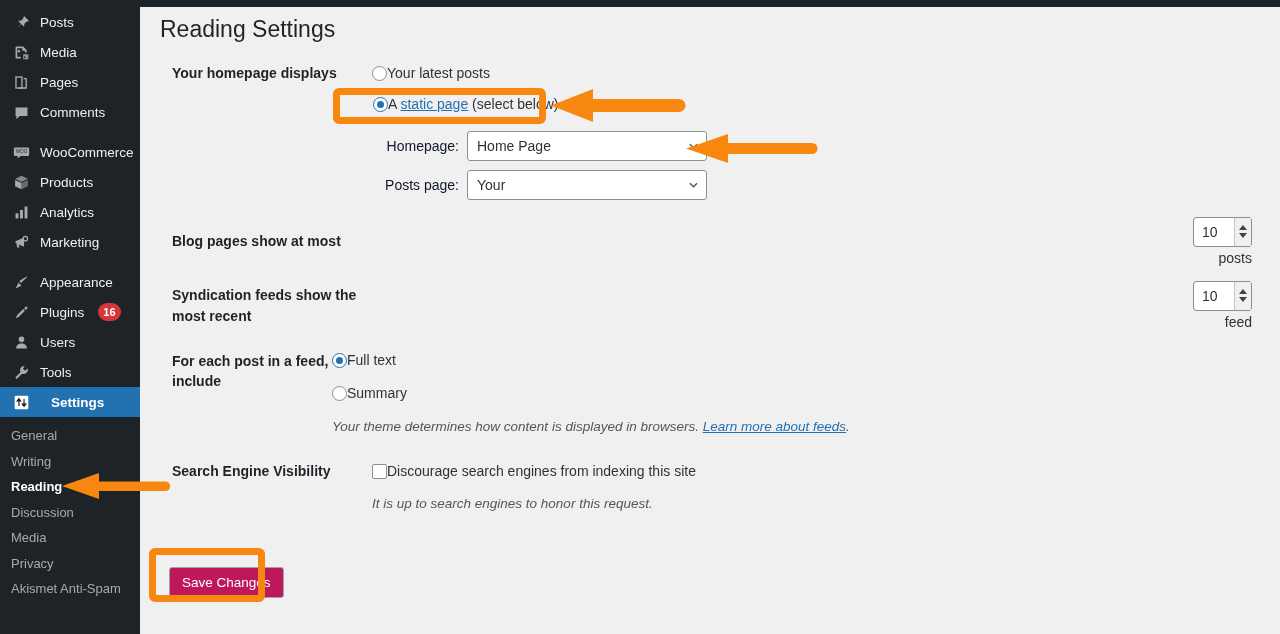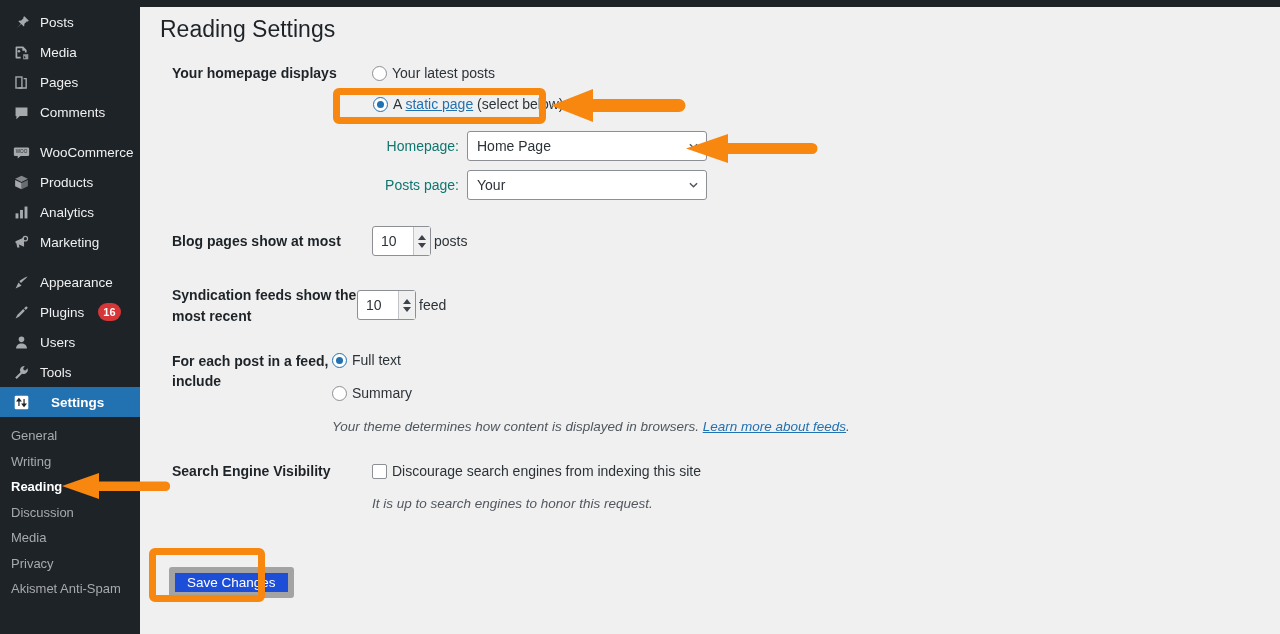--- a/index.html
+++ b/index.html
@@ -73,21 +73,21 @@
 
   .form-table { position: absolute; left: 32px; top: 55px; width: 1080px; }
   .row { display: flex; align-items: flex-start; }
   .row .th {
     width: 200px; flex: 0 0 200px; padding-top: 1px;
     font-size: 14px; font-weight: 600; color: #1d2327; line-height: 1.45;
   }
   .row .td { flex: 1; font-size: 14px; color: #2c3338; }
 
   
-  .optline { display: flex; align-items: center; gap: 5px; height: 22px; }
+  .optline { display: flex; align-items: center; gap: 0; height: 22px; }
   .radio {
     width: 15px; height: 15px; border-radius: 50%;
     border: 1px solid #8c8f94; background: #fff;
     position: relative; flex: 0 0 15px;
   }
   .radio.checked { border-color: #2271b1; }
   .radio.checked::after {
     content: ""; position: absolute; left: 3px; top: 3px;
     width: 7px; height: 7px; border-radius: 50%; background: #2271b1;
   }
@@ -104,35 +104,35 @@
     border-radius: 6px; background: transparent; pointer-events: none;
   }
 
   
   .arrow { position: absolute; pointer-events: none; }
 
   
   .sel-row { display: flex; align-items: center; margin-bottom: 9px; }
   .sel-label {
     width: 95px; text-align: right; padding-right: 8px;
-    font-size: 14px; color: #0f766e;
+    font-size: 14px; color: #0f172a;
   }
   .select {
     position: relative; width: 240px; height: 30px;
     background: #fff; border: 1px solid #8c8f94; border-radius: 3px;
     display: flex; align-items: center; padding: 0 28px 0 9px;
     font-size: 14px; color: #2c3338;
   }
   .select .chev {
     position: absolute; right: 8px; top: 50%; margin-top: -3px;
     width: 9px; height: 6px; color: #50575e;
   }
 
   
-  .numline { display: flex; align-items: center; gap: 3px; }
+  .numline { display: flex; align-items: flex-end; gap: 3px; flex-direction: column; }
   .numfield {
     position: relative; width: 59px; height: 30px;
     border: 1px solid #8c8f94; border-radius: 3px; background: #fff;
     display: flex; align-items: center; padding-left: 8px;
     font-size: 14px; color: #2c3338;
   }
   .spinner {
     position: absolute; right: 0; top: 0; width: 17px; height: 28px;
     background: #f0f0f1; border-left: 1px solid #c3c4c7;
     display: flex; flex-direction: column;
@@ -149,21 +149,21 @@
   .desc {
     font-size: 13.5px; font-style: italic; color: #50575e;
     line-height: 1.5;
   }
   .desc a { color: #2271b1; text-decoration: underline; font-style: italic; }
 
   
   .btn-primary {
     display: inline-flex; align-items: center; justify-content: center;
     height: 31px; padding: 0 12px; border-radius: 3px;
-    background: #1d4ed8; border: 6px solid #a3a3a3; color: #fff;
+    background: #be185d; border: 1px solid #a3a3a3; color: #fff;
     font-size: 13.5px; font-weight: 400; white-space: nowrap;
   }
 </style>
 </head>
 <body>
 
 <div id="root">
 
   <div class="adminbar"></div>
 

